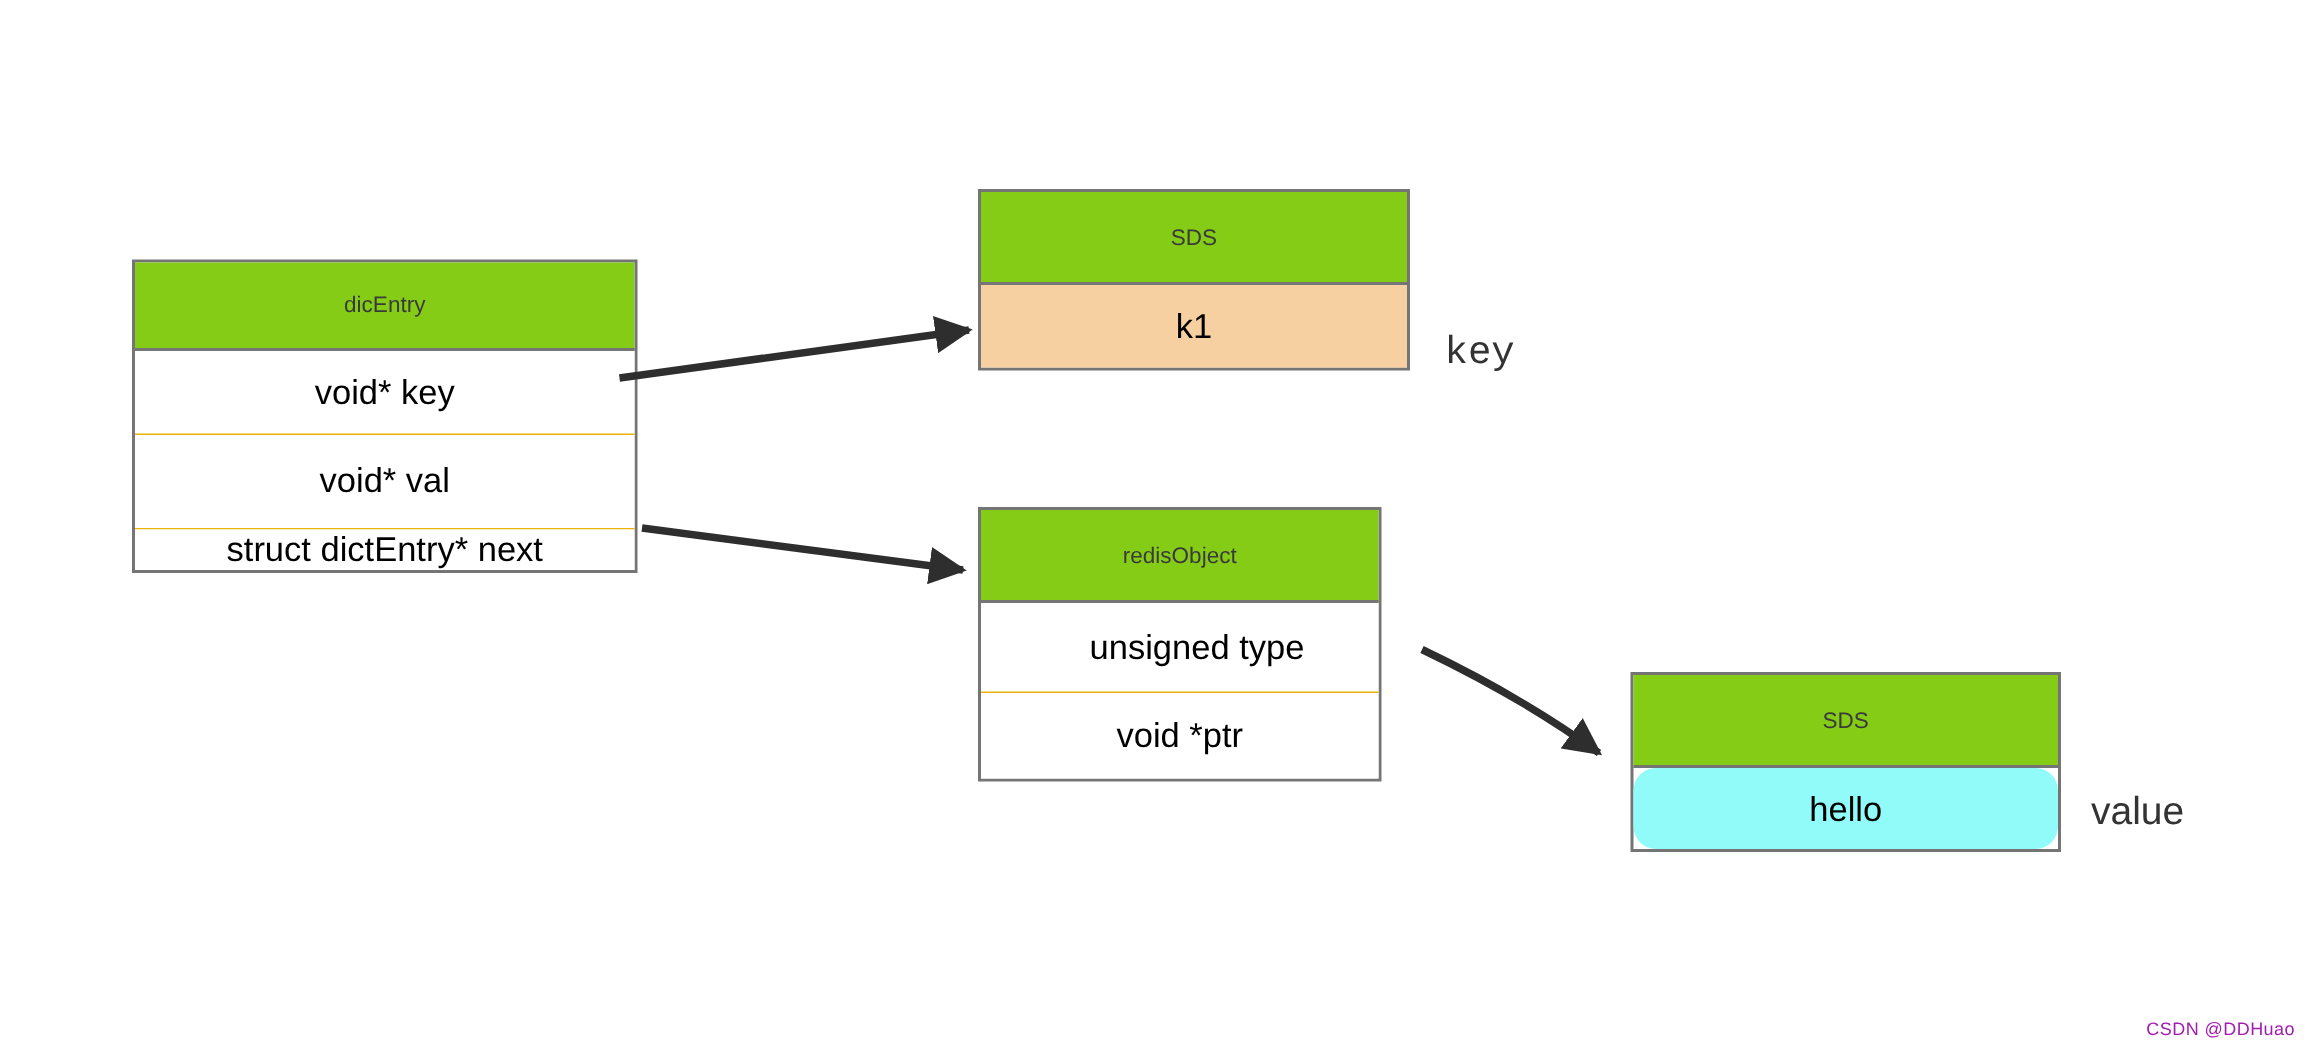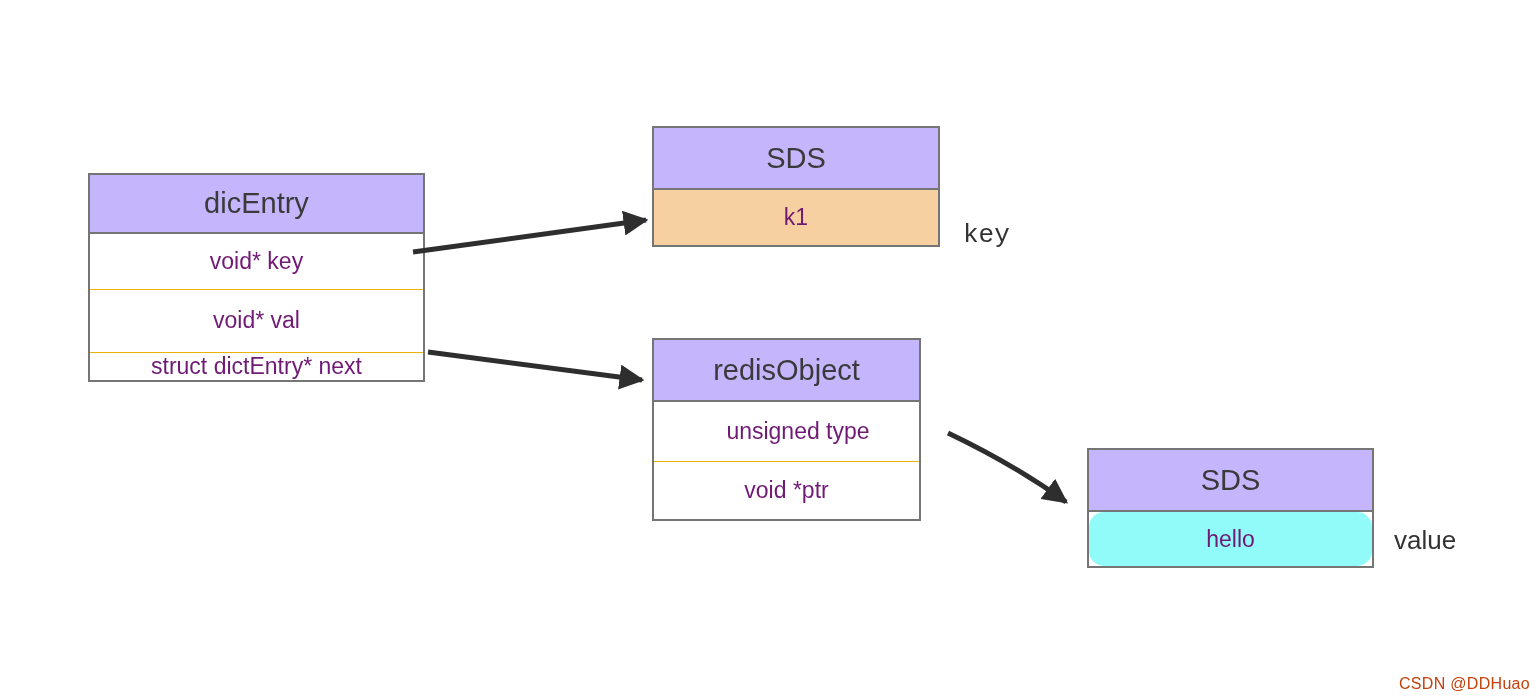--- a/index.html
+++ b/index.html
@@ -18,35 +18,35 @@
   .tbl {
     position: absolute;
     box-sizing: border-box;
     border: 2px solid #757575;
     background: #ffffff;
     display: flex;
     flex-direction: column;
   }
   .tbl .hdr {
     box-sizing: border-box;
-    background: #c4b5fd;
+    background: #84cc16;
     border-bottom: 2px solid #757575;
     display: flex;
     align-items: center;
     justify-content: center;
-    font-size: 29px;
+    font-size: 15px;
     color: #3a3a3a;
   }
   .tbl .row {
     box-sizing: border-box;
     display: flex;
     align-items: center;
     justify-content: center;
     font-size: 23px;
-    color: #701a75;
+    color: #000000;
     background: #ffffff;
   }
   .tbl .row:not(:last-child) { border-bottom: 1px solid #eab308; }
 
   
   .t-dicentry { left: 88px; top: 173px; width: 337px; height: 209px; }
   .t-dicentry .hdr { height: 62px; }
   .t-dicentry .row-1 { height: 58px; }
   .t-dicentry .row-2 { height: 66px; }
   .t-dicentry .row-3 { flex: 1; }
@@ -81,22 +81,22 @@
     left: 0; top: 0;
     width: 1540px;
     height: 700px;
     pointer-events: none;
   }
 
   .watermark {
     position: absolute;
     right: 10px;
     bottom: 7px;
-    font-size: 16px;
-    color: #c2410c;
+    font-size: 12px;
+    color: #a21caf;
     letter-spacing: 0.3px;
   }
 </style>
 </head>
 <body>
 
 <div class="canvas">
 
   <div class="tbl t-dicentry">
     <div class="hdr">dicEntry</div>

